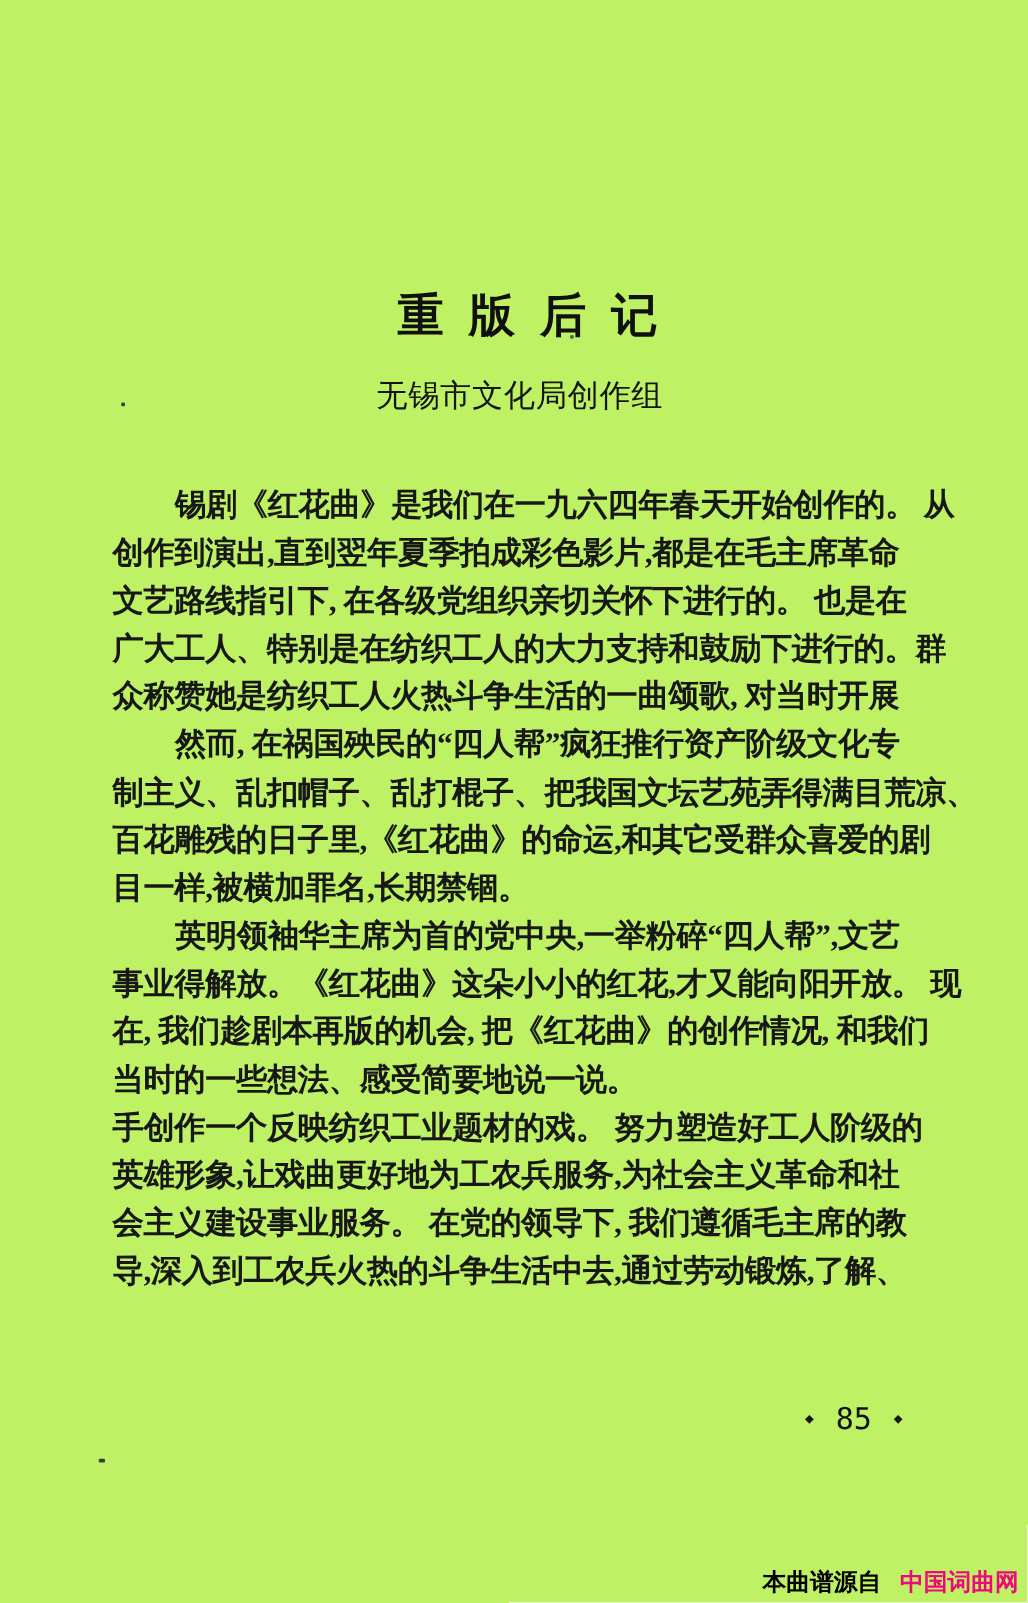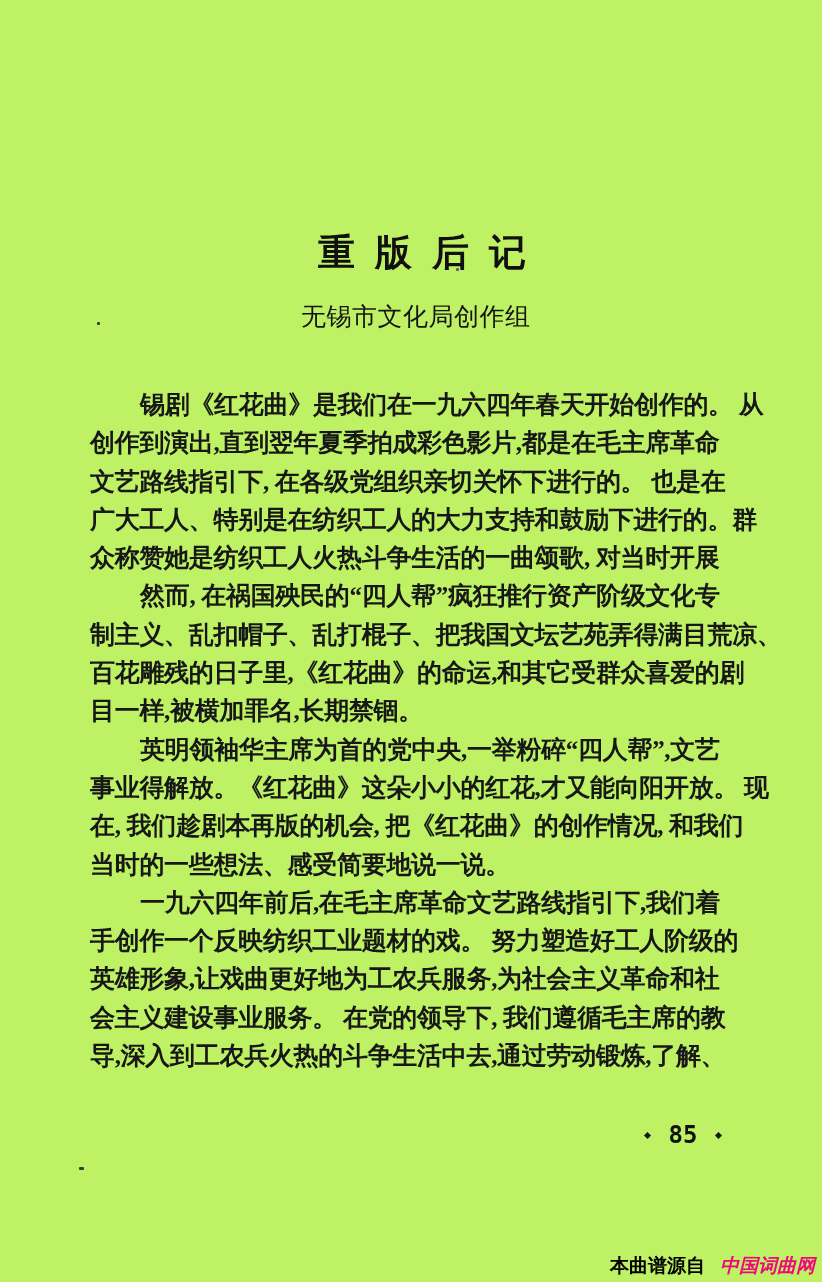--- a/index.html
+++ b/index.html
@@ -57,21 +57,21 @@
     position: absolute;
     left: 645px;
     top: 1122px;
     width: 76px;
     height: 26px;
     display: flex;
     align-items: center;
     justify-content: space-between;
     font-family: "DejaVu Sans Mono", "Liberation Mono", monospace;
     font-size: 24px;
-    font-weight: 700;
+    font-weight: 400;
     color: #111;
   }
   .page-number .diamond {
     width: 5px;
     height: 5px;
     background: #151515;
     transform: rotate(45deg);
   }
   .footer {
     position: absolute;
@@ -112,35 +112,34 @@
       <div class="body-line">广大工人、特别是在纺织工人的大力支持和鼓励下进行的。群</div>
       <div class="body-line">众称赞她是纺织工人火热斗争生活的一曲颂歌, 对当时开展</div>
       <div class="body-line indent">然而, 在祸国殃民的“四人帮”疯狂推行资产阶级文化专</div>
       <div class="body-line">制主义、乱扣帽子、乱打棍子、把我国文坛艺苑弄得满目荒凉、</div>
       <div class="body-line">百花雕残的日子里,《红花曲》的命运,和其它受群众喜爱的剧</div>
       <div class="body-line">目一样,被横加罪名,长期禁锢。</div>
       <div class="body-line indent">英明领袖华主席为首的党中央,一举粉碎“四人帮”,文艺</div>
       <div class="body-line">事业得解放。《红花曲》这朵小小的红花,才又能向阳开放。 现</div>
       <div class="body-line">在, 我们趁剧本再版的机会, 把《红花曲》的创作情况, 和我们</div>
       <div class="body-line">当时的一些想法、感受简要地说一说。</div>
-      <div class="body-line indent">一九六四年前后,在毛主席革命文艺路线指引下,我们着</div>
       <div class="body-line">手创作一个反映纺织工业题材的戏。 努力塑造好工人阶级的</div>
       <div class="body-line">英雄形象,让戏曲更好地为工农兵服务,为社会主义革命和社</div>
       <div class="body-line">会主义建设事业服务。 在党的领导下, 我们遵循毛主席的教</div>
       <div class="body-line">导,深入到工农兵火热的斗争生活中去,通过劳动锻炼,了解、</div>
     </div>
 
   <div class="page-number">
     <span class="diamond"></span>
     <span>85</span>
     <span class="diamond"></span>
   </div>
 
   <span class="speck speck-1"></span>
   <span class="speck speck-2"></span>
   <span class="speck speck-3"></span>
 
   <div class="footer">
     <span class="source-label">本曲谱源自</span>
-    <span class="site-name" id="site-name" style="color: rgb(240, 7, 126); font-style: italic;">中国词曲网</span>
+    <span class="site-name" id="site-name" style="color: rgb(240, 7, 126);">中国词曲网</span>
   </div>
 
 </div>
 
 </body></html>

